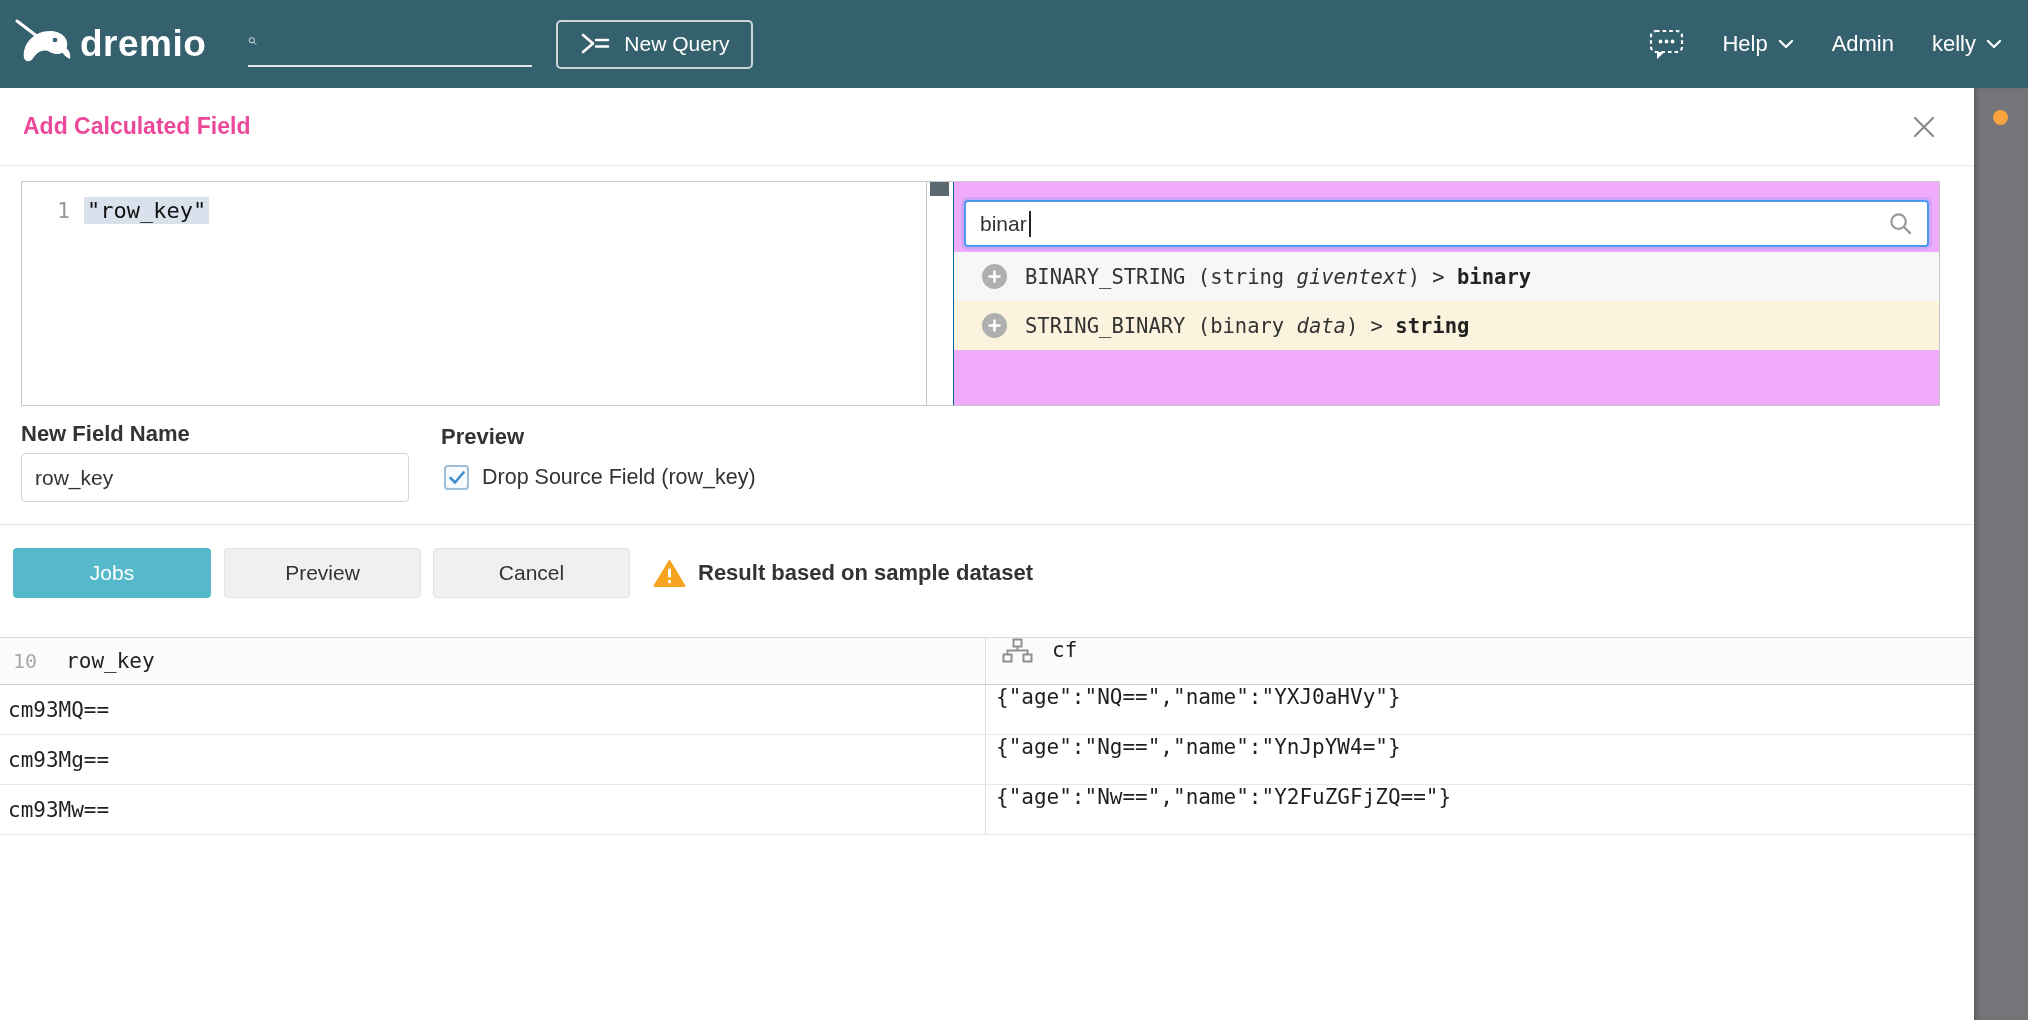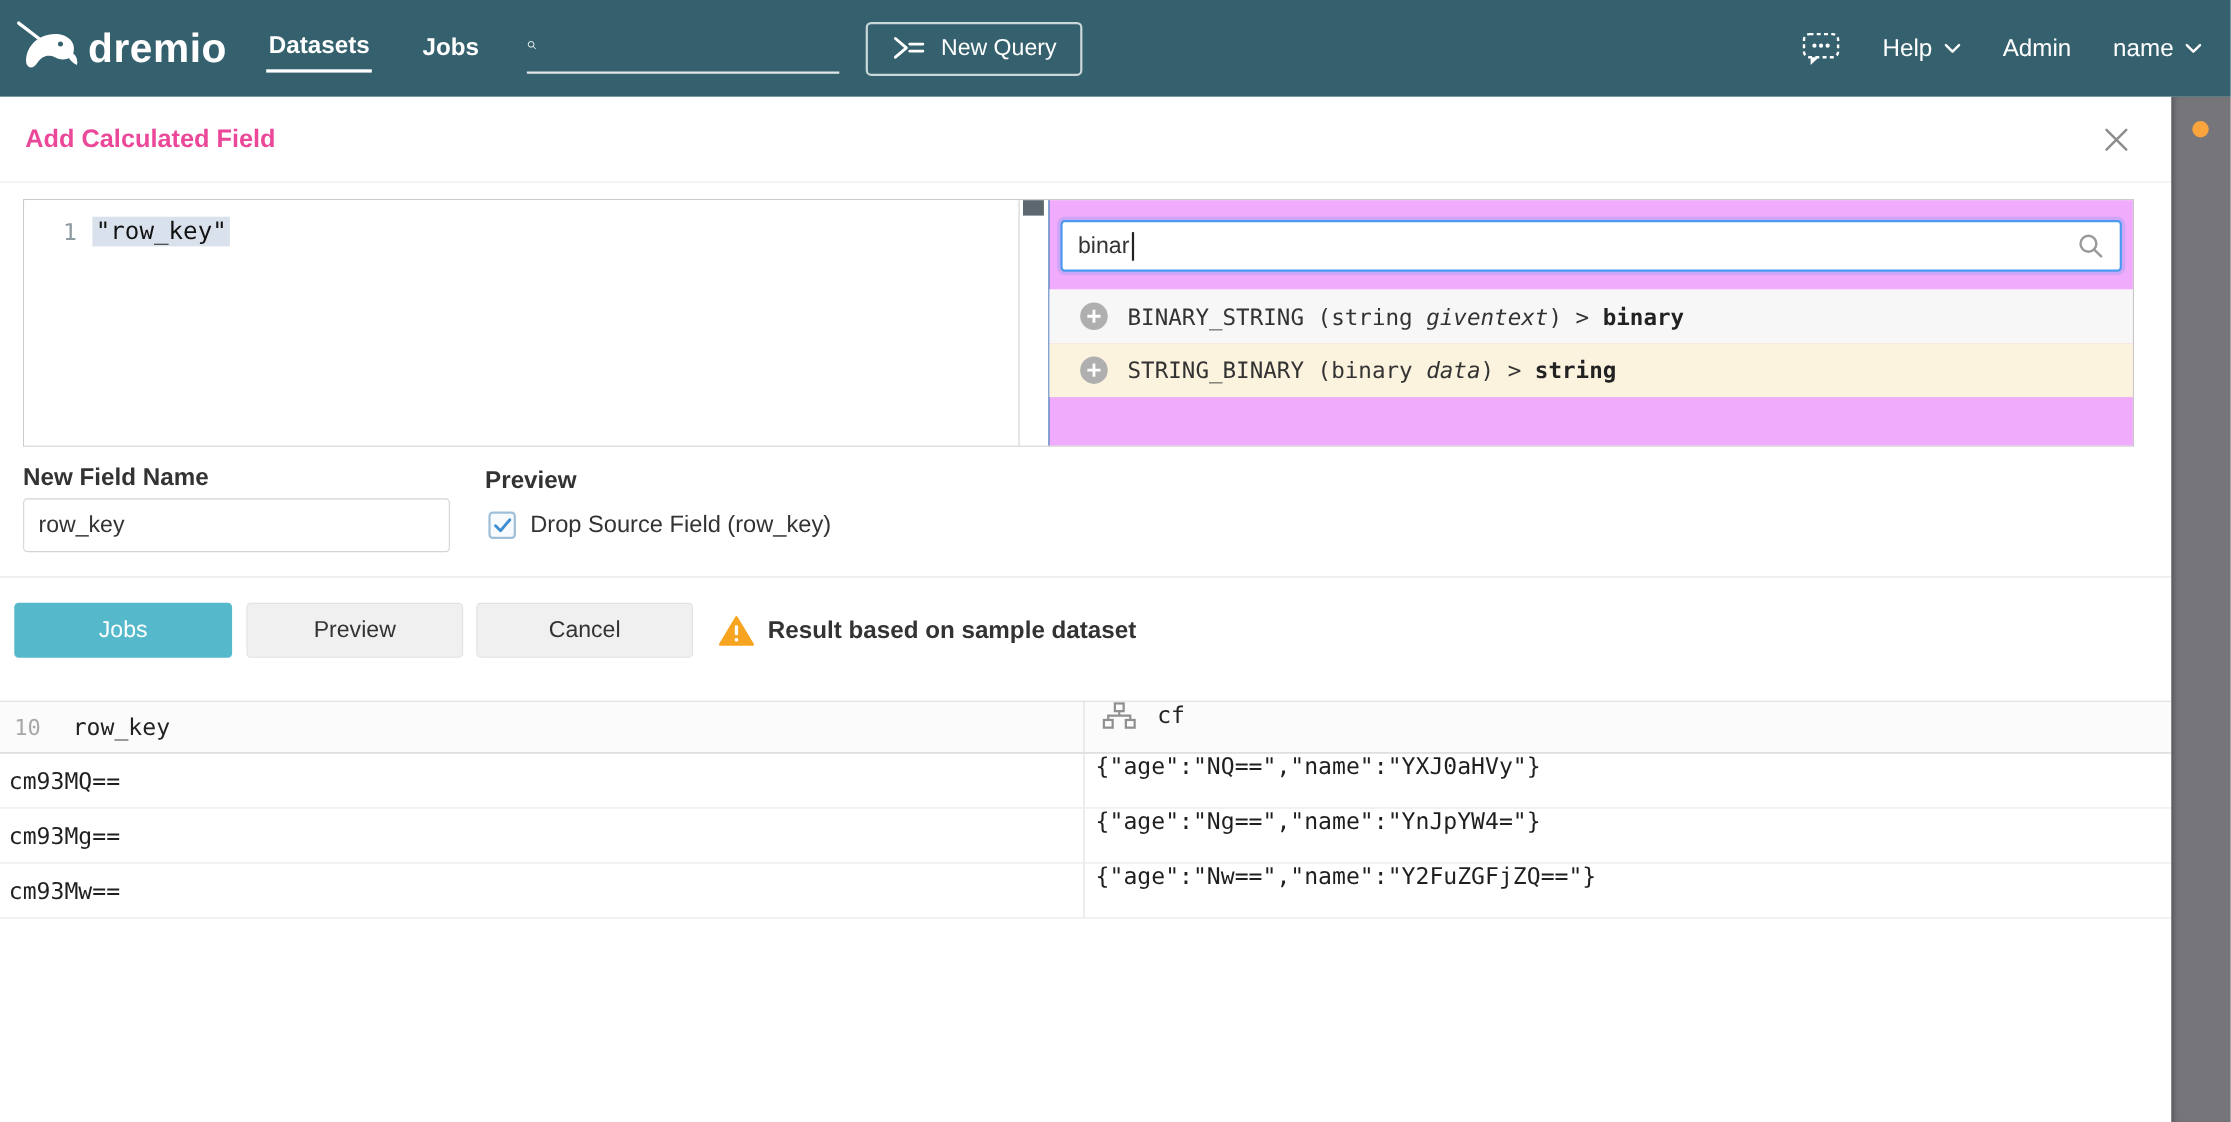--- a/index.html
+++ b/index.html
@@ -39,21 +39,21 @@
   .code-line { font-size:22px; line-height:30px; color:#111; white-space:pre; }
   .code-sel { background:#D9E2EC; padding:1px 3px; }
   .splitter { width:26px; position:relative; background:#fff; }
   .splitter-handle { position:absolute; left:3px; top:0; width:19px; height:14px; background:#5C6870; cursor:col-resize; }
   .fn-panel { flex:1; border-left:1px solid #0369a1; background:#f0abfc; }
   .fn-search { margin:18px 10px 0 10px; height:47px; border:2px solid #4C9AEF; border-radius:4px;
                box-shadow:0 0 0 3px rgba(86,152,239,.22); display:flex; align-items:center; padding:0 14px; background:#fff; cursor:text; }
   .fn-search-text { font-size:21px; color:#333; }
   .caret { width:2px; height:26px; background:#222; margin-left:2px; }
   .spacer { flex:1; }
-  .fn-list { margin-top:16px; }
+  .fn-list { margin-top:5px; }
   .fn-row { height:49px; display:flex; align-items:center; padding-left:27px; gap:17px; cursor:pointer; }
   .fn-row.plain { background:#F7F7F7; }
   .fn-row.hl { background:#FBF3DE; }
   .fn-sig { font-size:20.5px; color:#333; white-space:pre; }
   .fn-sig em { font-style:italic; }
   .fn-sig b { font-weight:bold; color:#222; }
 
   
   .field-label { position:absolute; font-size:22px; font-weight:700; color:#333; }
   .lbl-newfield { left:21px; top:333px; }
@@ -102,24 +102,20 @@
   <div class="brand">
     <svg width="58" height="52" viewBox="0 0 58 52">
       <path d="M3 3 L24 19" stroke="#fff" stroke-width="3" stroke-linecap="round"></path>
       <path d="M10 40 C8 26 20 13 36 13 C47 13 55 20 53 29 C51 36 43 38 36 34 C30 31 24 33 20 39 C17 44 12 45 10 40 Z" fill="#fff"></path>
       <circle cx="41" cy="22" r="2.3" fill="#35606D"></circle>
       <path d="M50 29 C55 31 57 36 56 41 C51 39 47 34 47.5 30 Z" fill="#fff"></path>
     </svg>
     <span class="brand-text">dremio</span>
   </div>
 
-  <nav class="nav-links">
-    <span class="nav-link active">Datasets</span>
-    <span class="nav-link">Jobs</span>
-  </nav>
 
   <div class="nav-search">
     <svg width="26" height="26" viewBox="0 0 26 26">
       <circle cx="11" cy="11" r="7.5" fill="none" stroke="#fff" stroke-width="2.4"></circle>
       <path d="M16.5 16.5 L23 23" stroke="#fff" stroke-width="2.4" stroke-linecap="round"></path>
     </svg>
     <input aria-label="search" style="">
   </div>
 
   <button class="new-query">
@@ -143,21 +139,21 @@
     <div class="nav-item">
       <span>Help</span>
       <svg width="16" height="10" viewBox="0 0 16 10">
         <path d="M2 2 L8 8 L14 2" fill="none" stroke="#fff" stroke-width="2.2" stroke-linecap="round" stroke-linejoin="round"></path>
       </svg>
     </div>
     <div class="nav-item">
       <span>Admin</span>
     </div>
     <div class="nav-item">
-      <span>name</span>
+      <span>kelly</span>
       <svg width="16" height="10" viewBox="0 0 16 10">
         <path d="M2 2 L8 8 L14 2" fill="none" stroke="#fff" stroke-width="2.2" stroke-linecap="round" stroke-linejoin="round"></path>
       </svg>
     </div>
   </div>
 </header>
 
 <section class="dialog">
 
   <div class="dialog-header">

